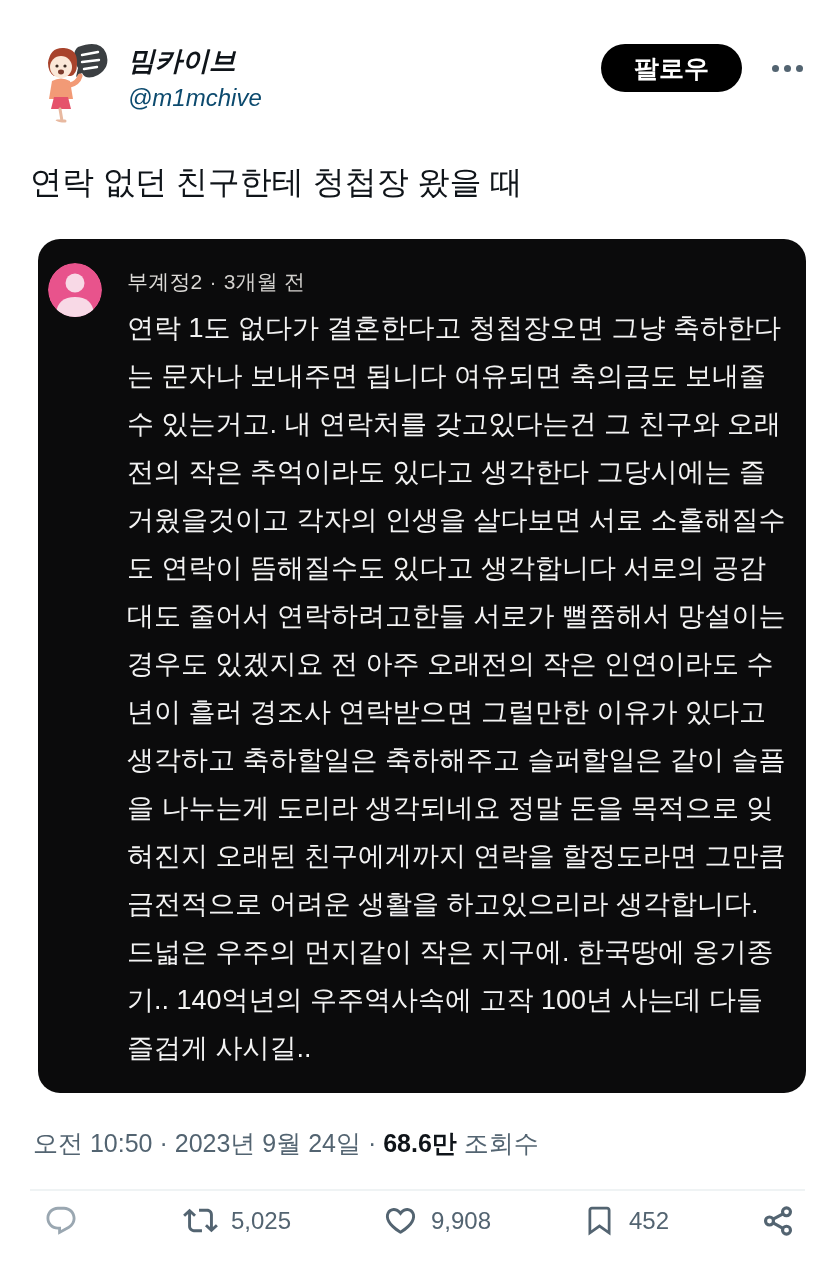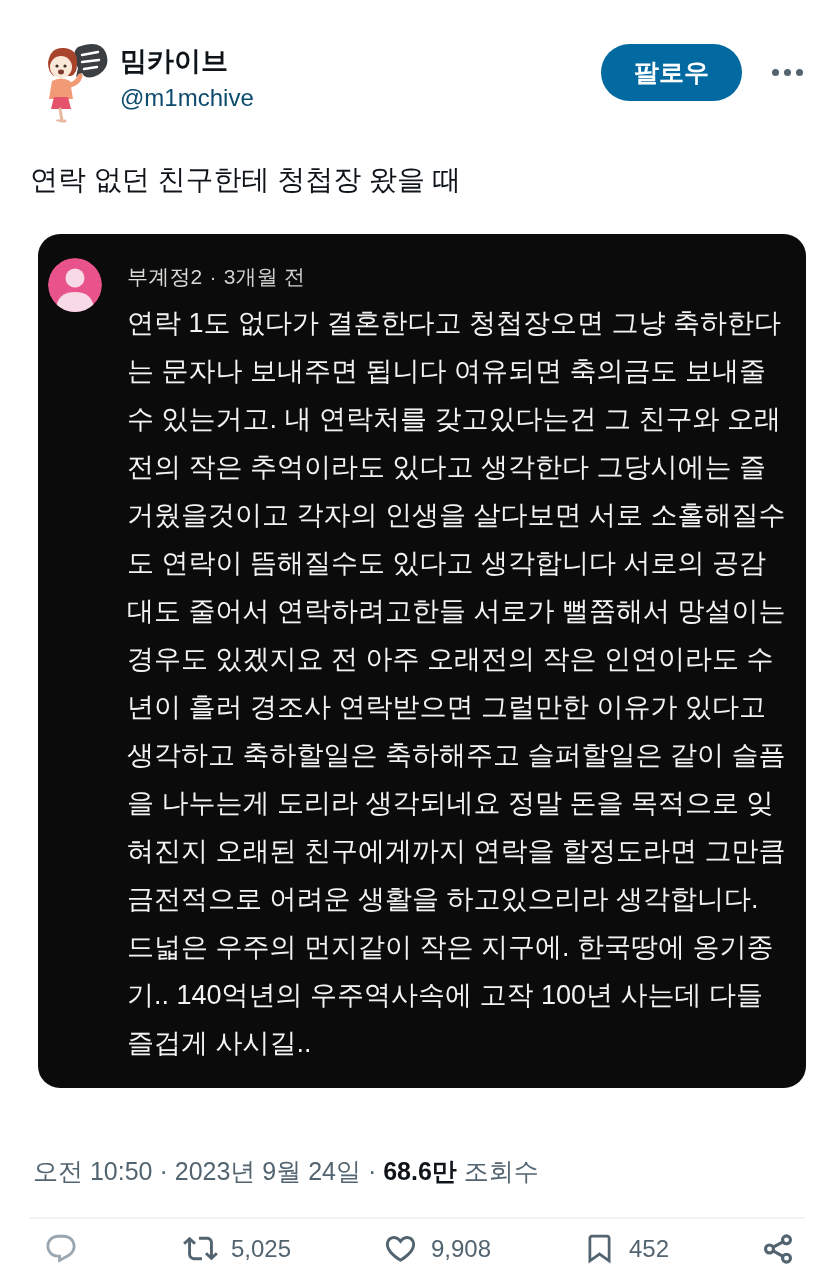--- a/index.html
+++ b/index.html
@@ -3,35 +3,35 @@
 <meta charset="utf-8">
 <style>
   html,body{margin:0;padding:0;}
   body{
     width:835px;height:1277px;background:#ffffff;
     font-family:"Liberation Sans","DejaVu Sans",sans-serif;
     color:#0f1419;overflow:hidden;
   }
   .header{display:flex;align-items:flex-start;padding:35px 30px 0 30px;}
   .avatar{width:90px;height:90px;border-radius:50%;overflow:hidden;background:#ffffff;flex:0 0 auto;cursor:pointer;}
-  .names{margin-left:0;padding-top:11px;cursor:pointer;}
+  .names{margin-left:8px;padding-top:11px;cursor:pointer;font-style:italic;}
   .display-name{font-size:27px;font-weight:bold;line-height:1.15;}
   .handle{font-size:24px;color:#0c4a6e;margin-top:7px;}
   .header-right{margin-left:auto;display:flex;align-items:center;gap:28px;padding-top:9px;}
-  .follow-btn{background:#0369a1;color:#ffffff;font-size:25px;font-weight:bold;border:none;border-radius:29px;height:57px;padding:0 33px;cursor:pointer;font-family:inherit;}
+  .follow-btn{background:#000000;color:#ffffff;font-size:25px;font-weight:bold;border:none;border-radius:29px;height:48px;padding:0 33px;cursor:pointer;font-family:inherit;}
   .more-btn{display:flex;gap:5px;cursor:pointer;padding:6px 2px;}
   .dot{width:7px;height:7px;border-radius:50%;background:#536471;}
-  .tweet-text{padding:37px 15px 0 30px;font-size:28px;line-height:1.25;}
+  .tweet-text{padding:37px 15px 0 30px;font-size:32px;line-height:1.25;}
   .media-card{margin:37px 0 0 38px;width:768px;height:854px;background:#0b0b0c;border-radius:22px;position:relative;overflow:hidden;cursor:pointer;}
   .c-avatar{position:absolute;left:10px;top:24px;width:54px;height:54px;border-radius:50%;overflow:hidden;}
   .c-head{position:absolute;left:89px;top:29px;font-size:21px;color:#dcdad7;letter-spacing:0.2px;}
   .c-sep{padding:0 7px;color:#c9c7c4;}
   .c-time{color:#d2d0cd;text-align:center;}
   .c-body{position:absolute;left:89px;top:65px;right:24px;font-size:27px;line-height:48px;color:#f3f3f3;white-space:pre;}
-  .meta{padding:34px 30px 0 33px;font-size:25px;color:#536471;margin-top:33px;}
+  .meta{padding:34px 30px 0 33px;font-size:25px;color:#536471;}
   .views-count{color:#0f1419;font-weight:bold;}
   .divider{margin:29px 30px 0 30px;border-top:2px solid #eff3f4;}
   .actions{display:flex;align-items:center;justify-content:space-between;padding:12px 40px 0 44px;}
   .action{display:flex;align-items:center;gap:13px;color:#536471;font-size:24px;cursor:pointer;background:none;border:none;font-family:inherit;padding:0;}
   .action.reply{color:#9aa7b1;}
   .action svg{display:block;}
 </style>
 </head>
 <body>
 

